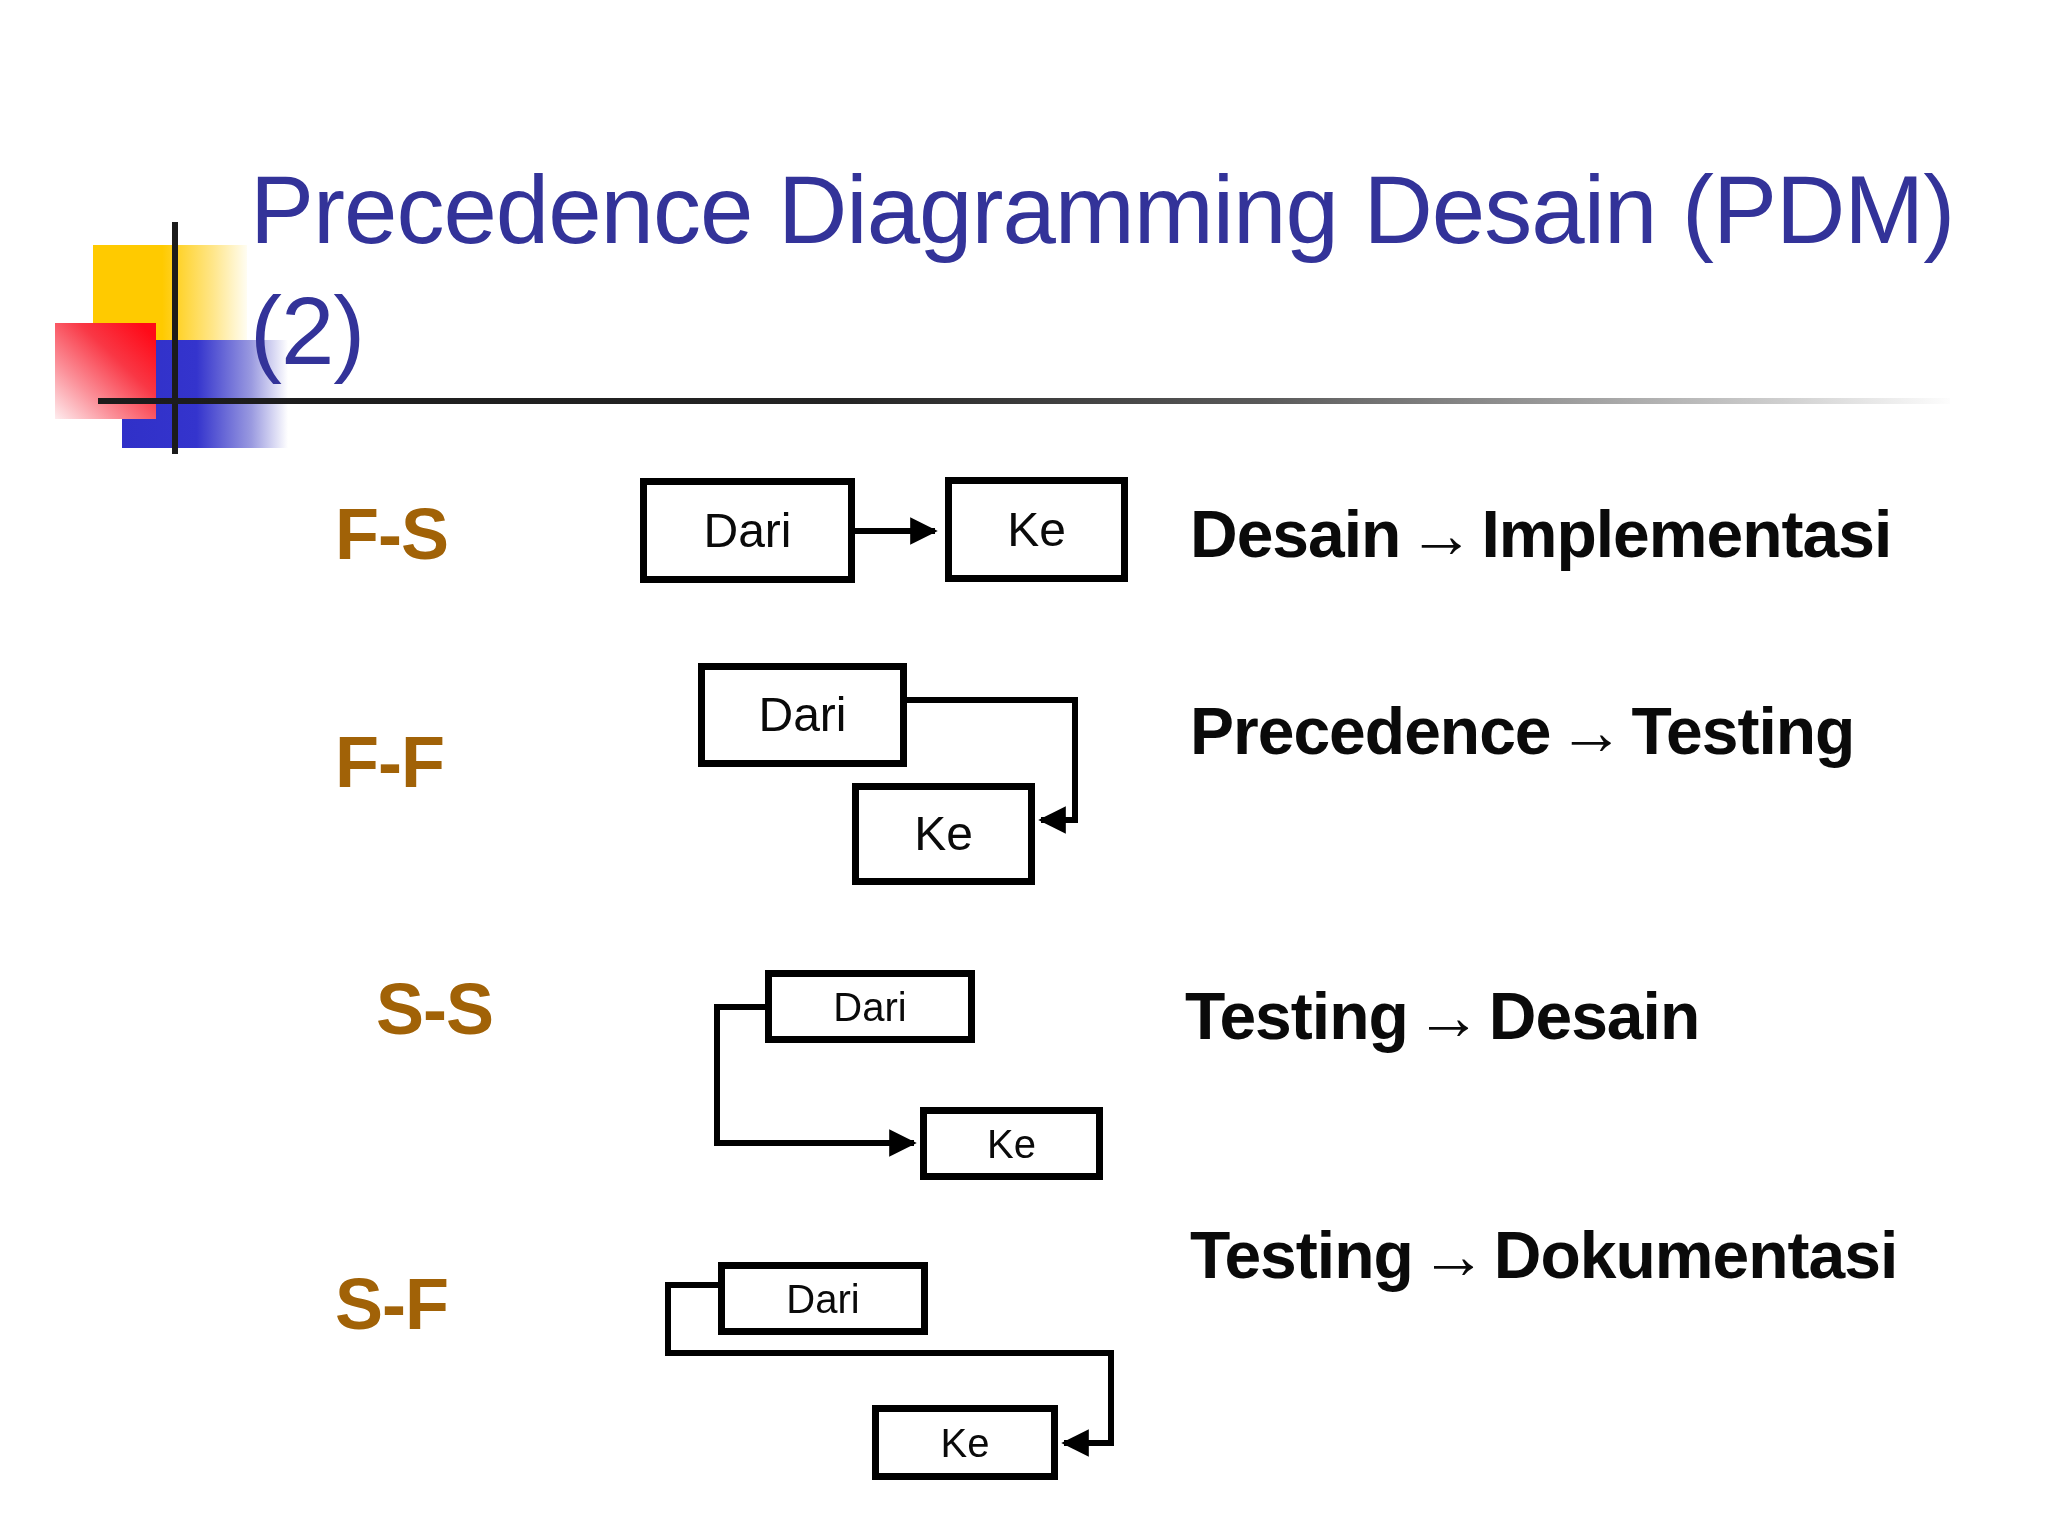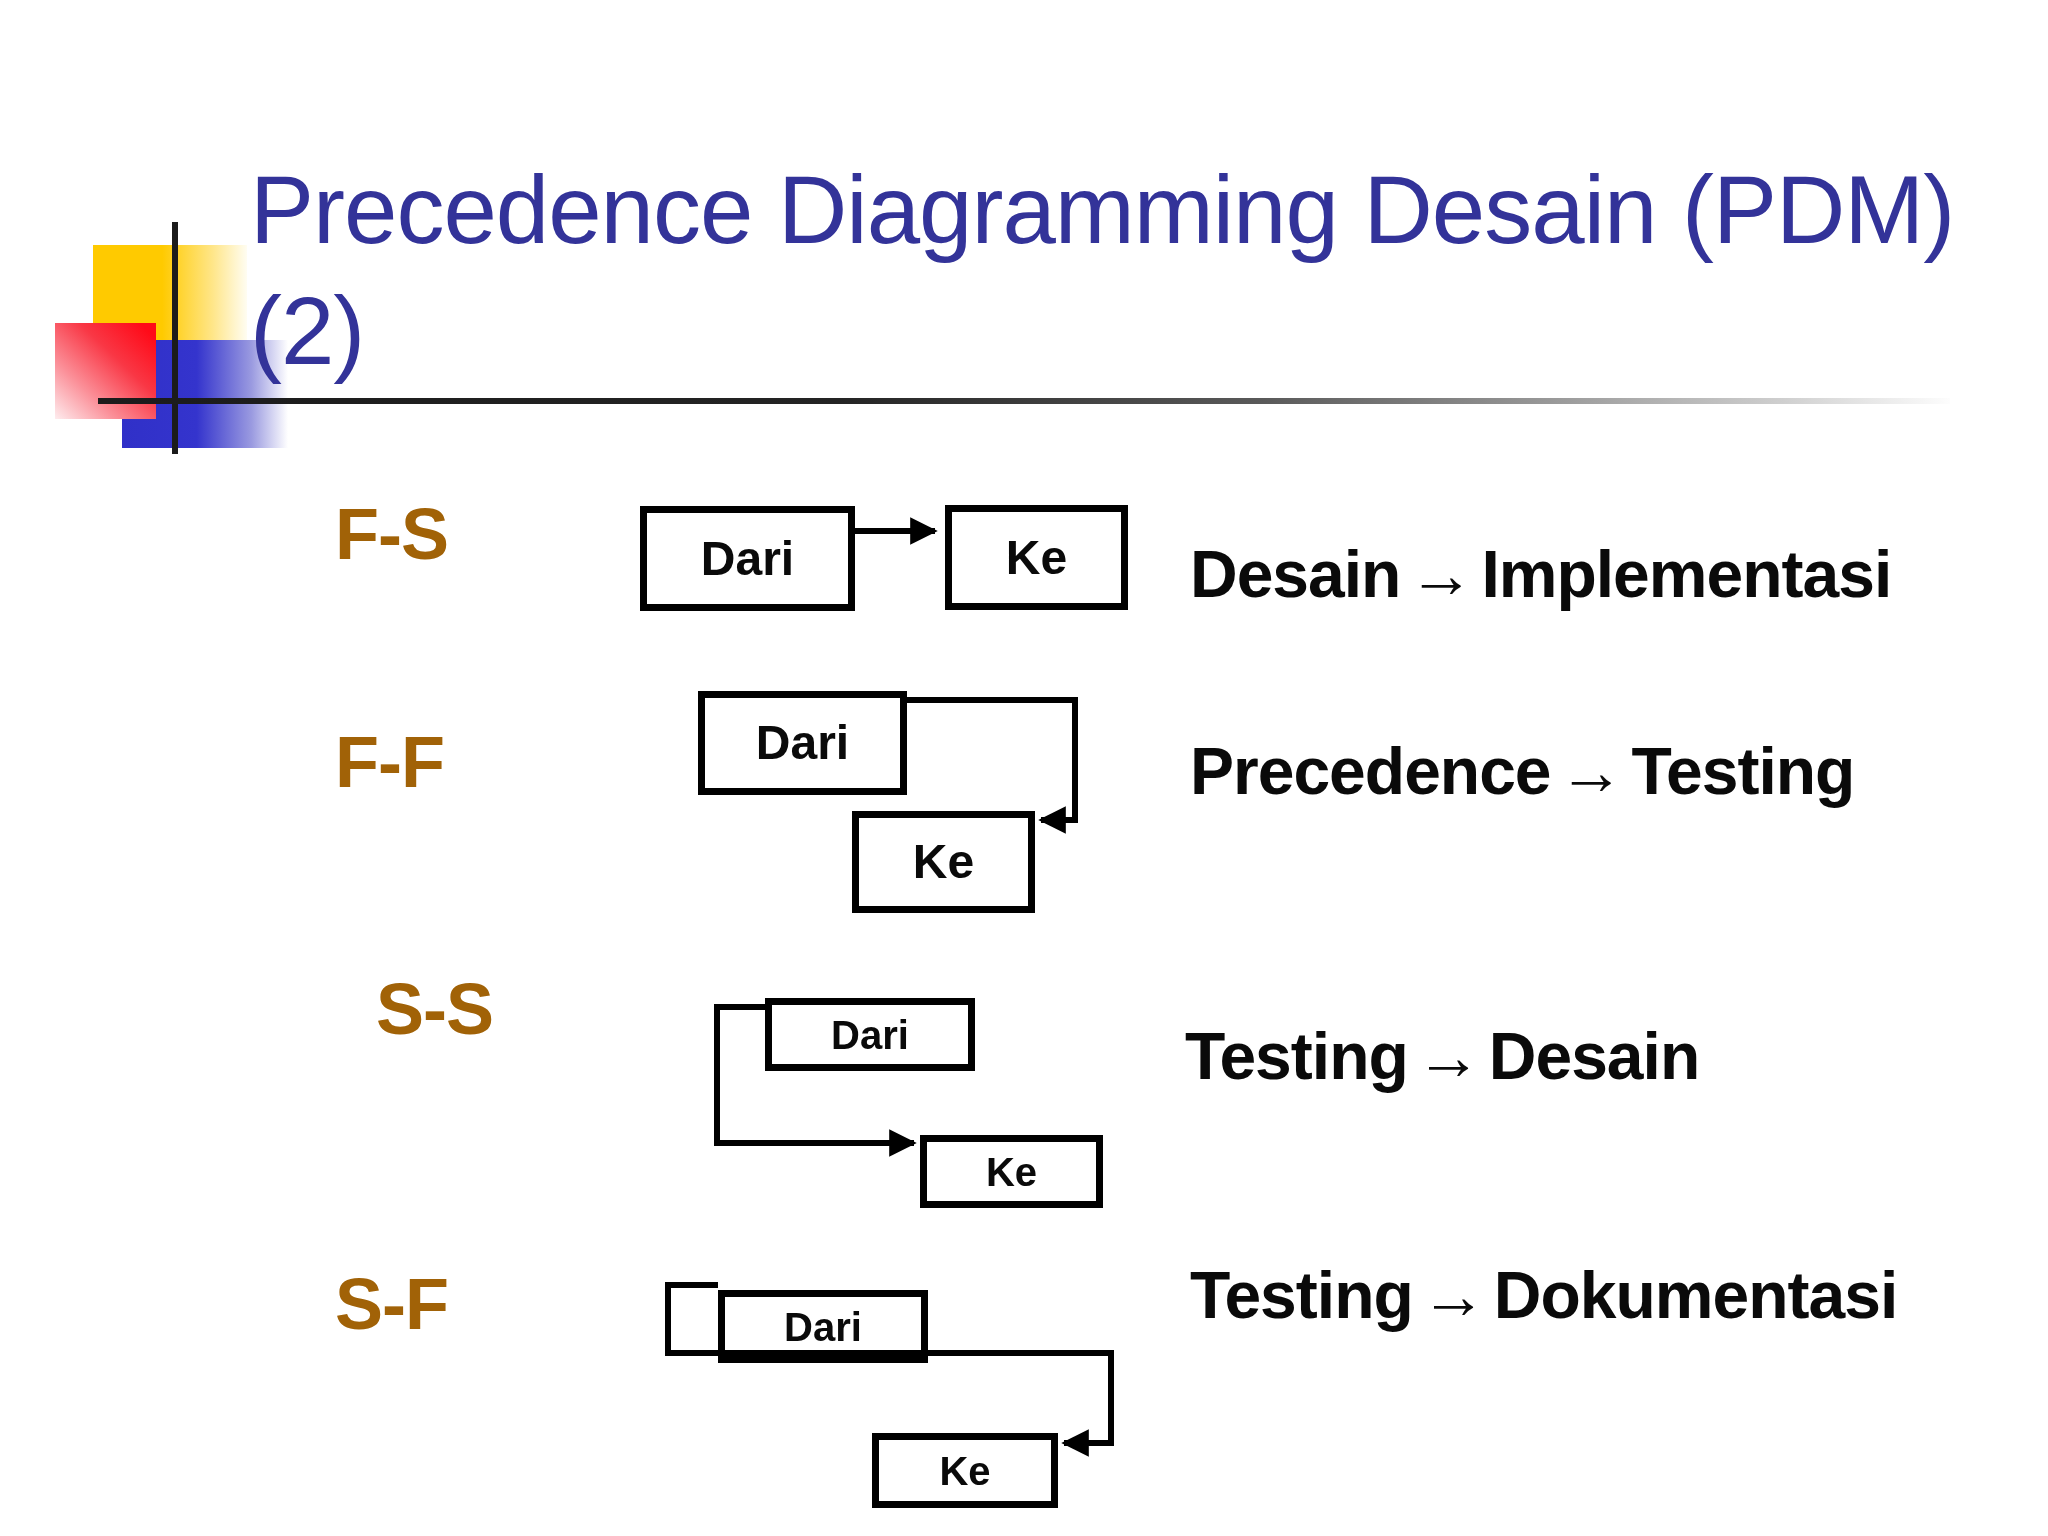--- a/index.html
+++ b/index.html
@@ -22,25 +22,25 @@
   .sq.red{left:55px;top:323px;width:101px;height:96px;
     background:linear-gradient(to bottom left,#ff0a18 8%,#f93745 38%,#fb9099 70%,#feecee 100%);}
   .vline{position:absolute;left:172px;top:222px;width:6px;height:232px;background:#1b1b1b;}
   .hline{position:absolute;left:98px;top:398px;width:1852px;height:6px;
     background:linear-gradient(90deg,#1b1b1b 0%,#242424 40%,#5a5a5a 63%,#9b9b9b 79%,#cfcfcf 91%,rgba(238,238,238,0.12) 100%);}
   
   .type-label{position:absolute;left:335px;font-weight:700;font-size:72px;color:#a16207;letter-spacing:-1px;line-height:1;}
   .node{
     position:absolute;box-sizing:border-box;border:7px solid #000;background:#fff;
     display:flex;align-items:center;justify-content:center;
-    font-weight:700;color:#0a0a0a;line-height:1;margin-top:28px;
+    font-weight:400;color:#0a0a0a;line-height:1;
   }
   .node.big{font-size:48px;}
   .node.small{font-size:40px;}
-  .example{position:absolute;font-weight:700;font-size:66px;color:#0a0a0a;white-space:nowrap;letter-spacing:-1px;line-height:1;margin-top:40px;}
+  .example{position:absolute;font-weight:700;font-size:66px;color:#0a0a0a;white-space:nowrap;letter-spacing:-1px;line-height:1;}
   .example .arr{padding:0 8px;}
   svg.connectors{position:absolute;left:0;top:0;pointer-events:none;}
 </style>
 </head>
 <body>
 
 <div id="slide">
 
   <div class="sq yellow"></div>
   <div class="sq blue"></div>

